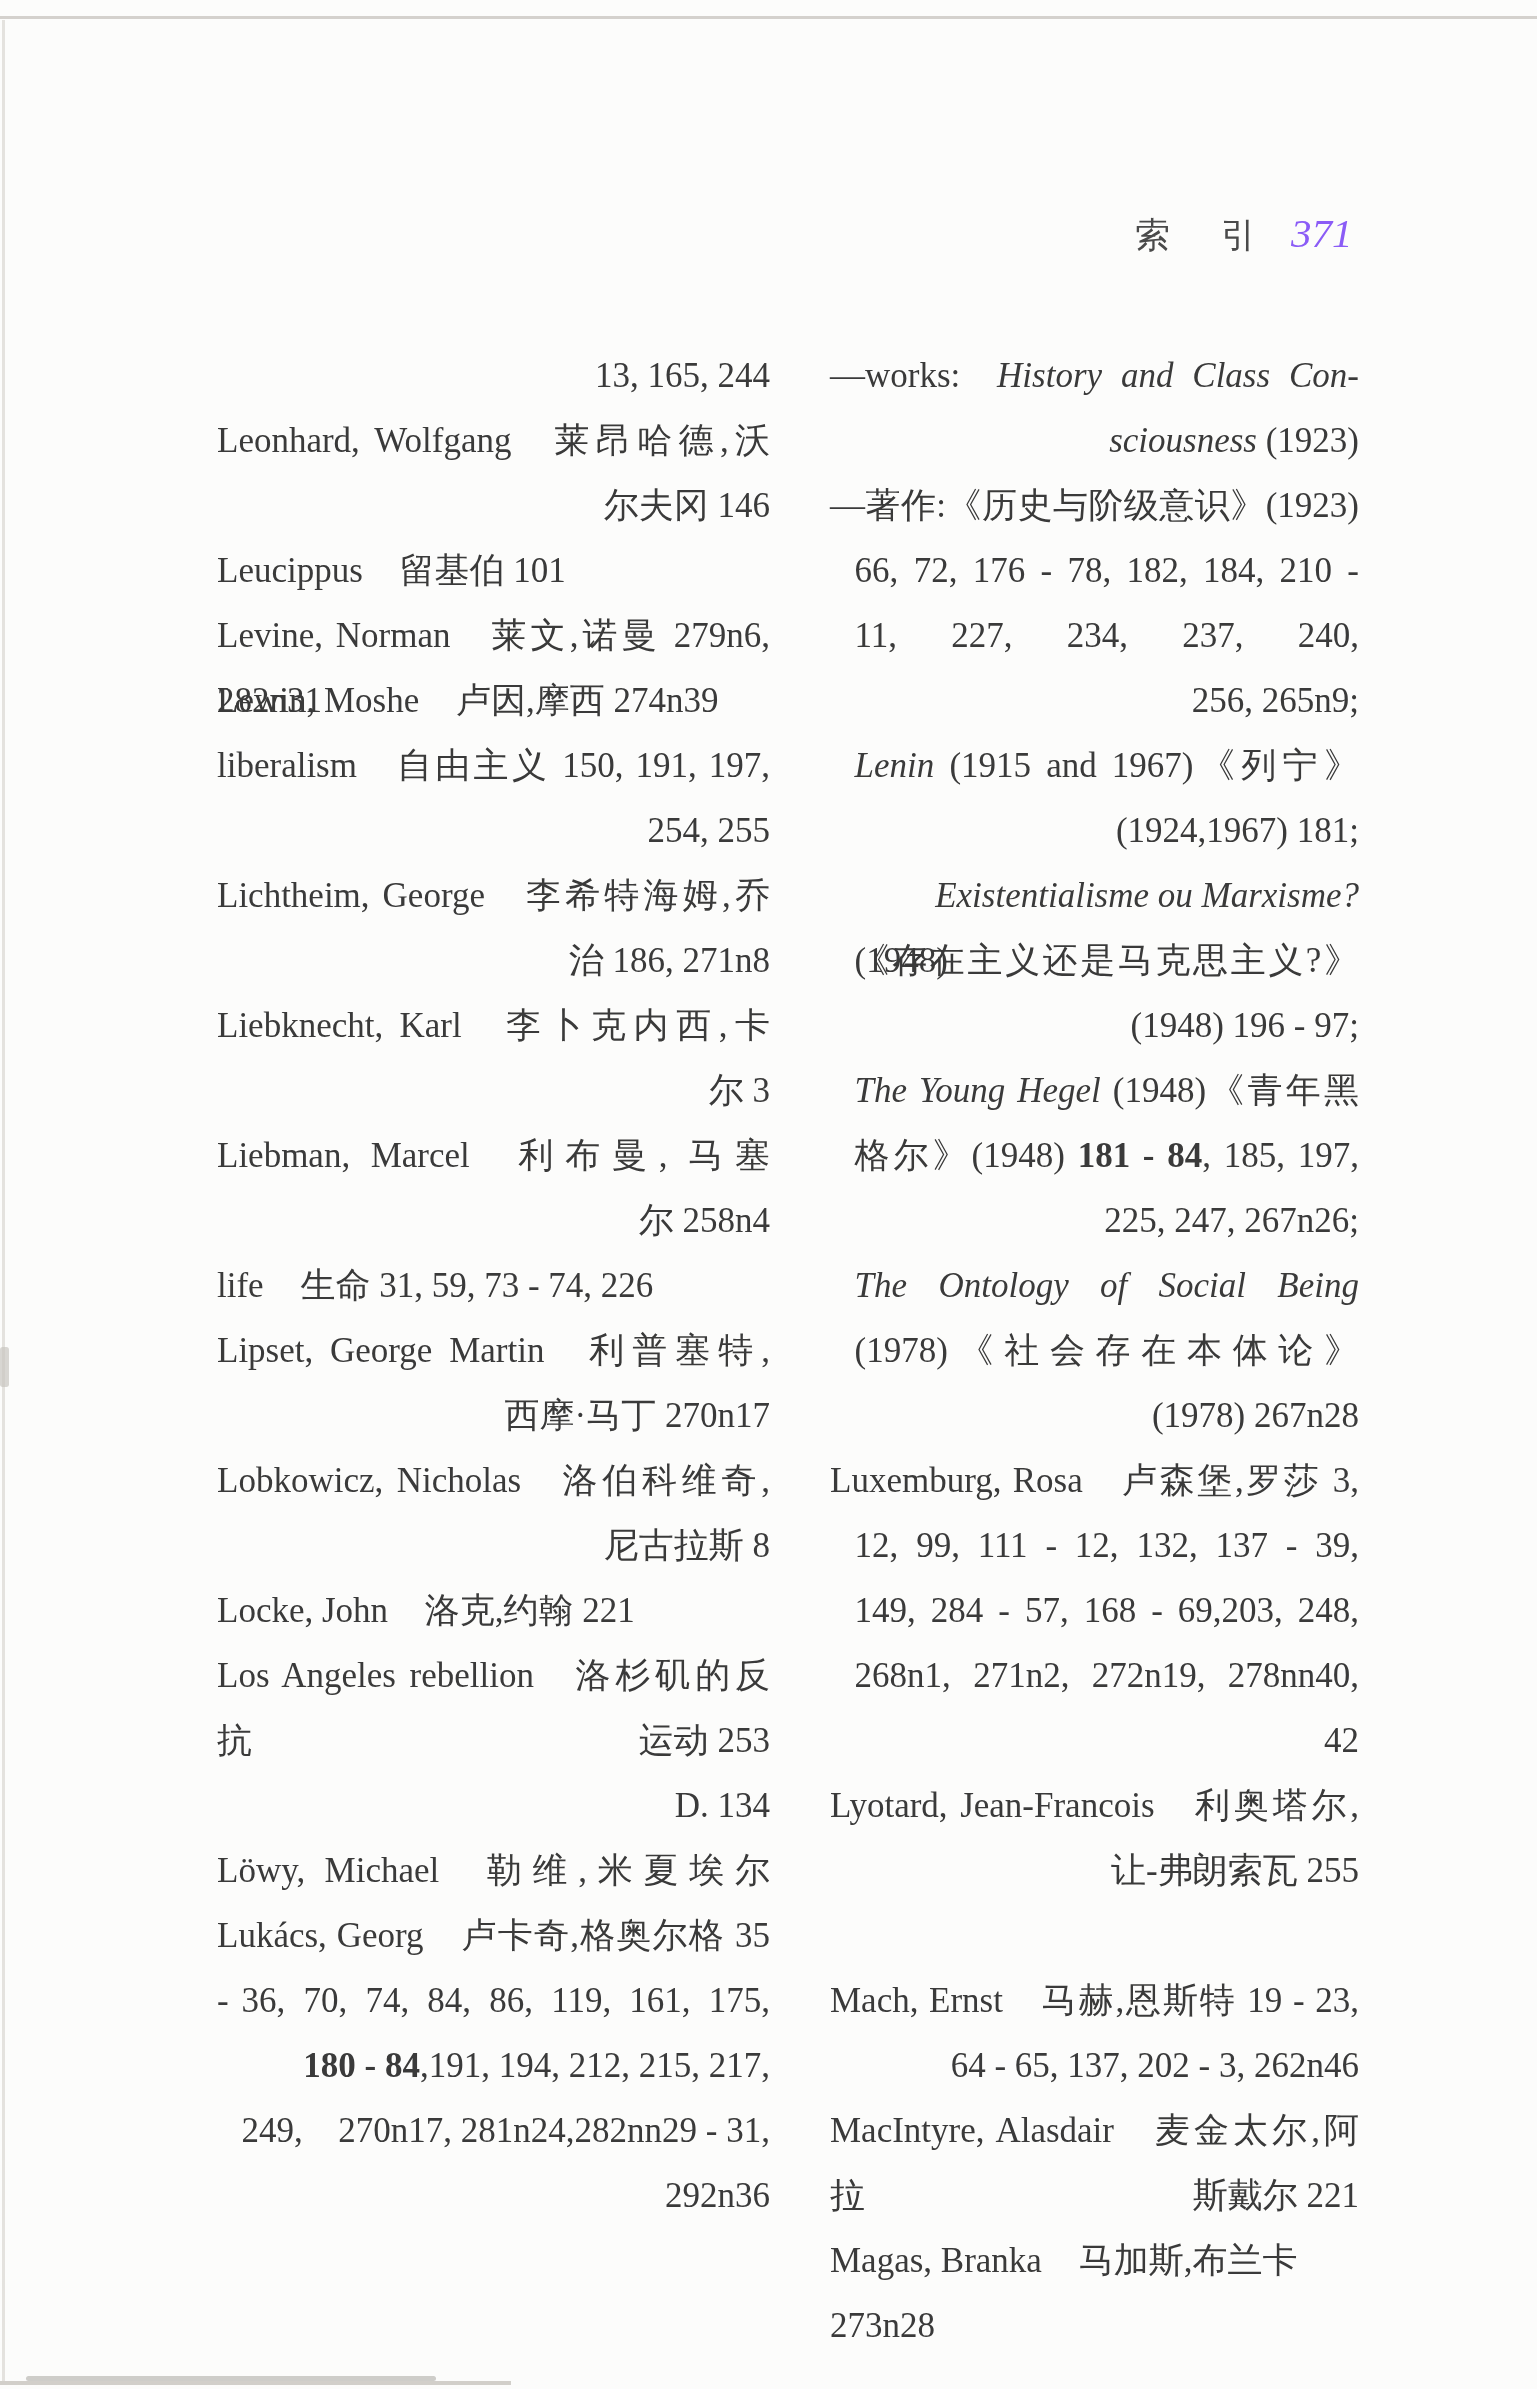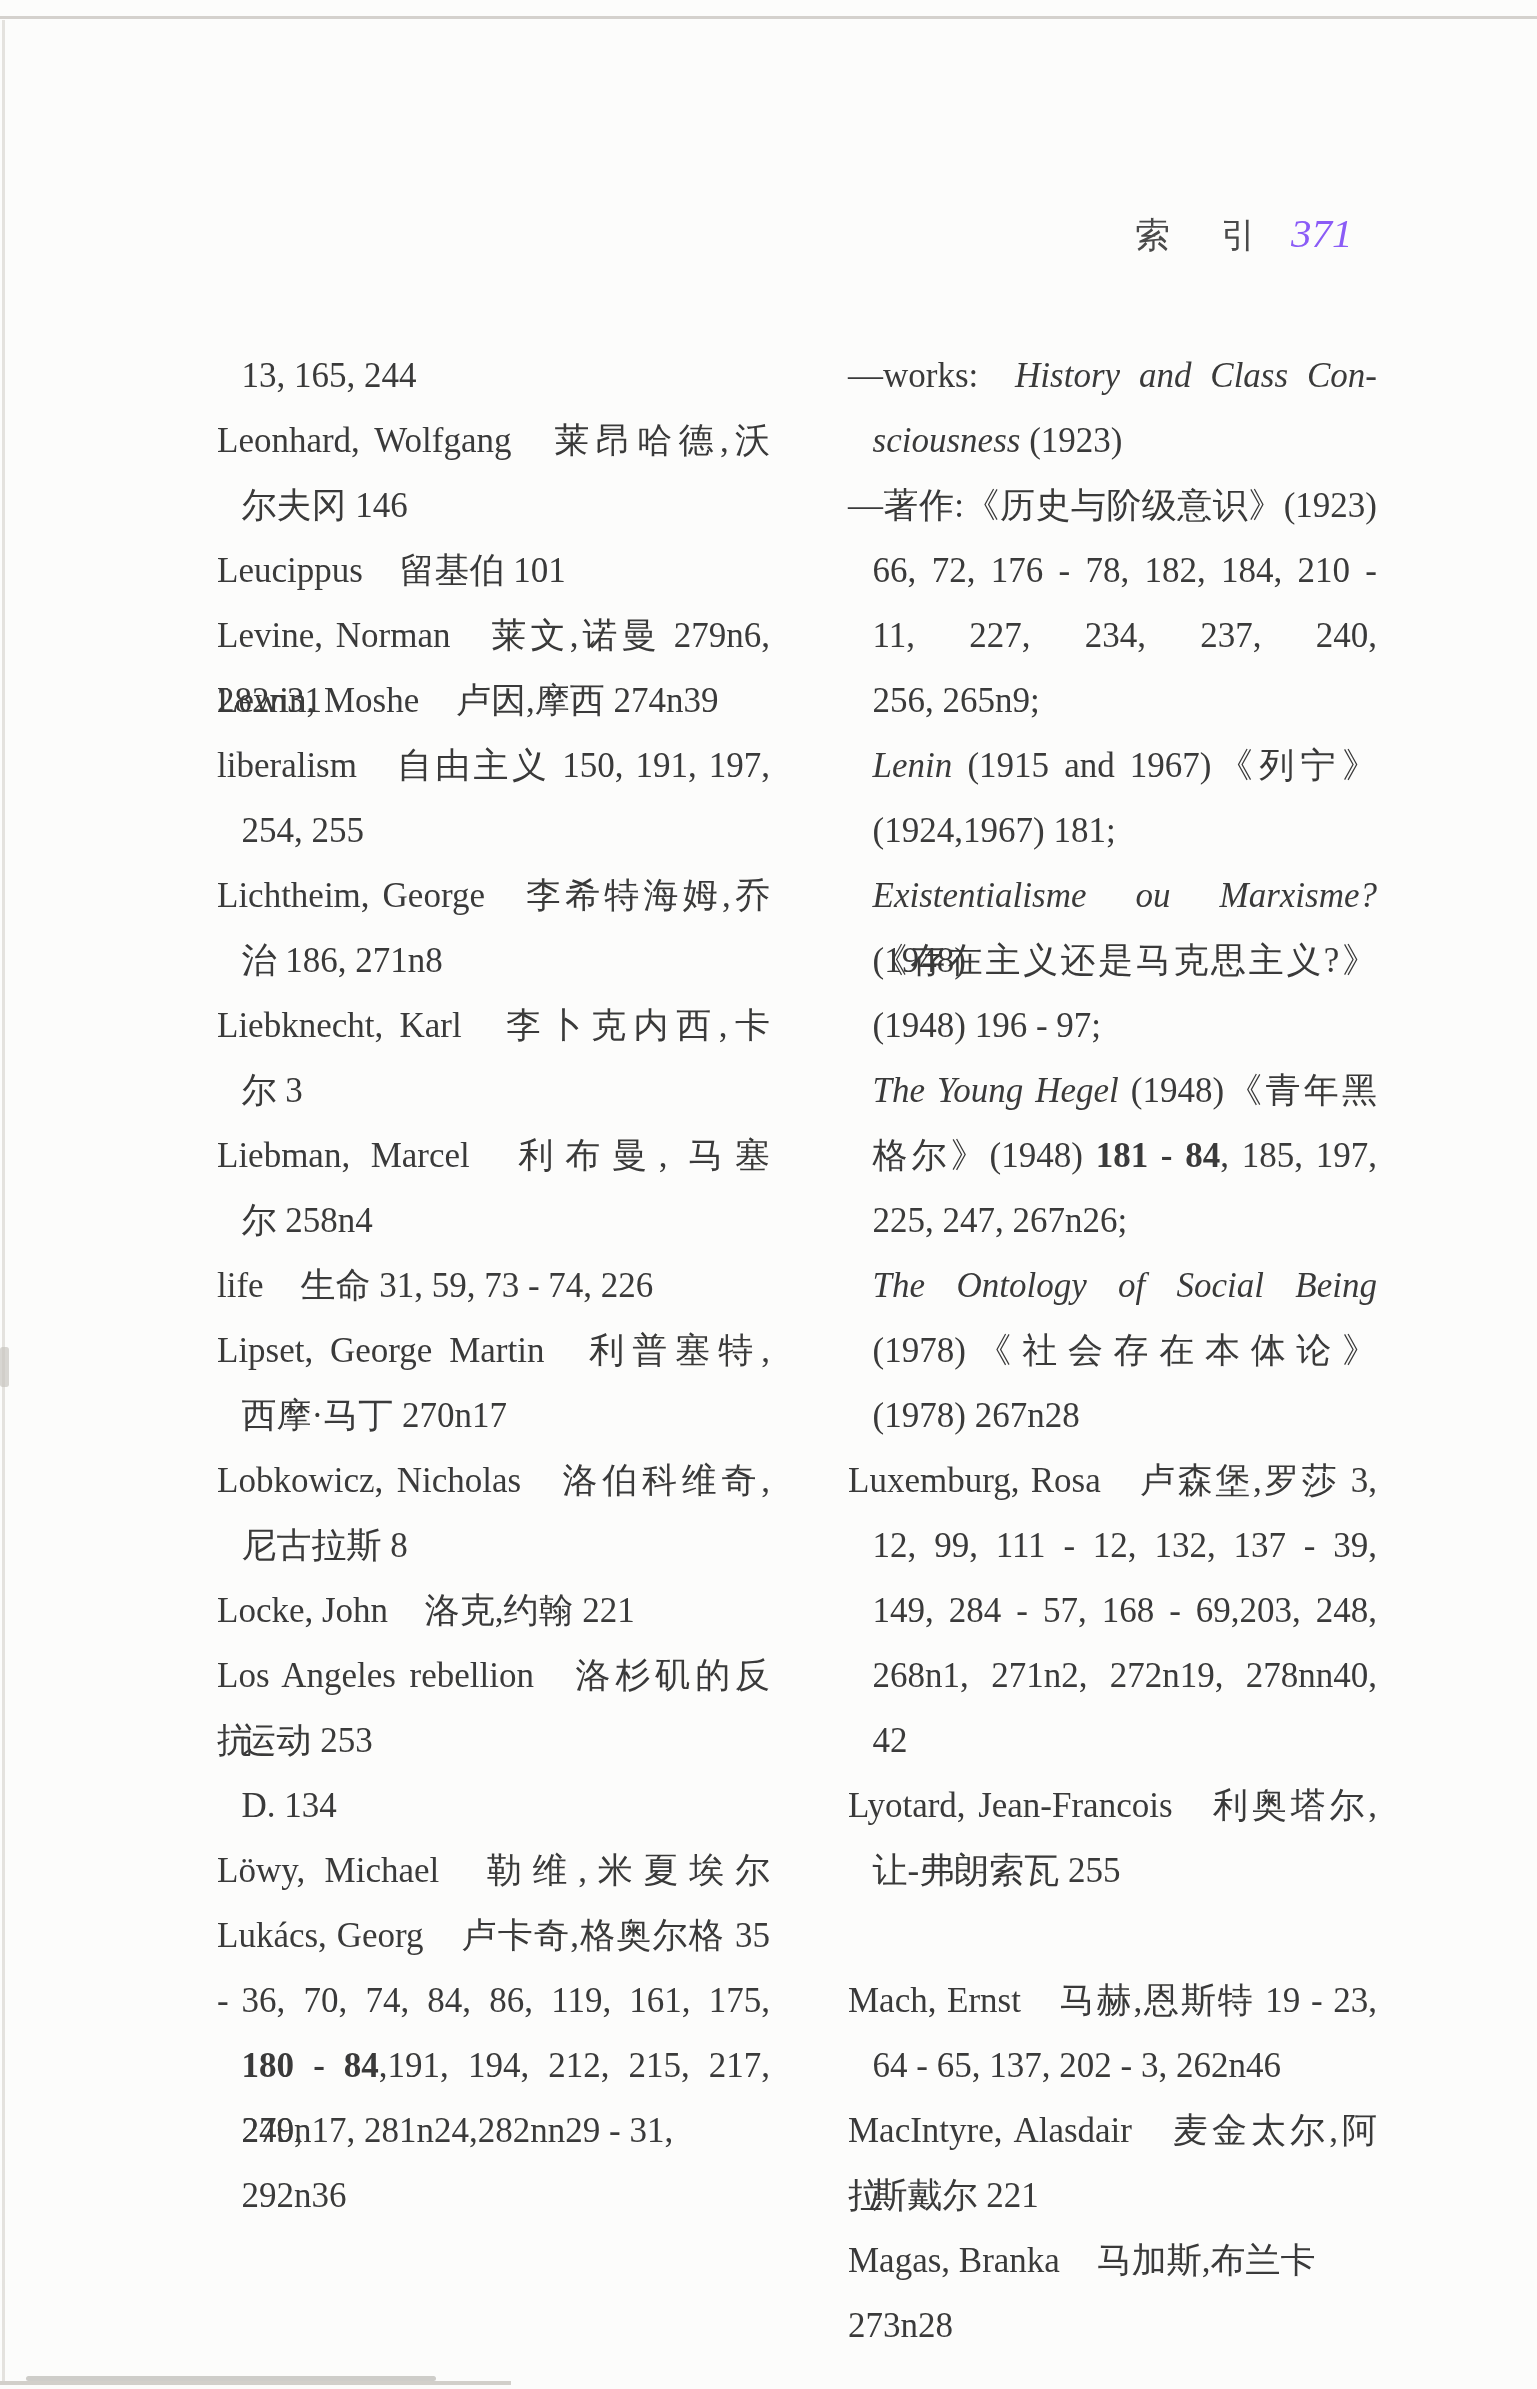--- a/index.html
+++ b/index.html
@@ -15,24 +15,24 @@
   .left-tick{position:absolute;left:0;top:1347px;width:9px;height:40px;background:#c9c6c1;border-radius:2.7px;opacity:.7;}
   .bottom-edge{position:absolute;left:0;top:2381px;width:511px;height:3.6px;background:#d2cfca;}
   .bottom-streak{position:absolute;left:25.5px;top:2376px;width:410px;height:4.6px;background:#a7a5a0;border-radius:2.7px;opacity:.55;}
 
   .header{position:absolute;left:1135px;top:212px;height:42px;color:#4a4a4a;font-size:35px;line-height:42px;white-space:nowrap;}
   .header .t2{margin-left:51px;}
   .header .pn{margin-left:35px;font-style:italic;font-size:41px;color:#8b5cf6;}
 
   .col{position:absolute;top:343px;color:#3a3a3a;font-size:35px;}
   .col-left{left:217px;width:553px;}
-  .col-right{left:848px;width:529px;font-family:Liberation Serif, serif;}
+  .col-right{left:830px;width:529px;font-family:Liberation Serif, serif;}
   .line{height:65px;line-height:65px;text-align:left;}
   .line.j{text-align:justify;text-align-last:justify;text-justify:inter-character;}
-  .line.ind{padding-left:24.6px;}
+  .line.ind{padding-left:24.6px;text-align:right;}
   .seg.i{font-style:italic;}
   .seg.b{font-weight:bold;}
   .gap{display:inline-block;width:1.05em;}
 </style>
 </head>
 <body>
 
 <div class="page">
   <div class="top-edge"></div>
   <div class="left-edge"></div>

